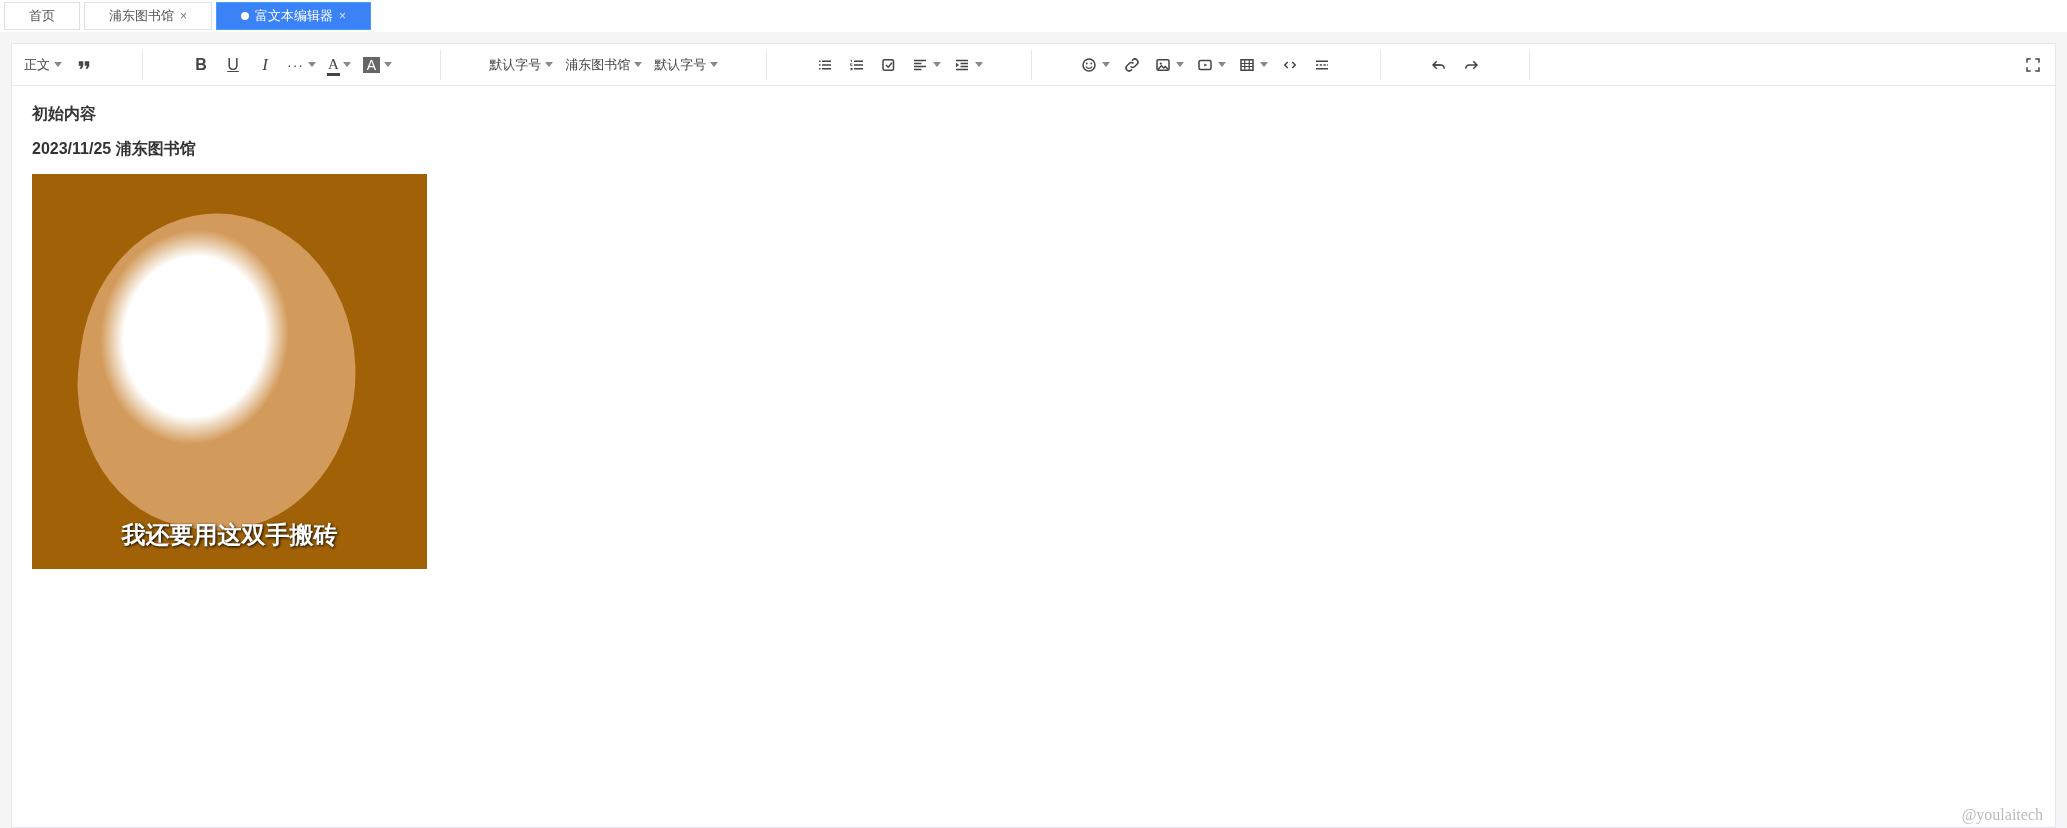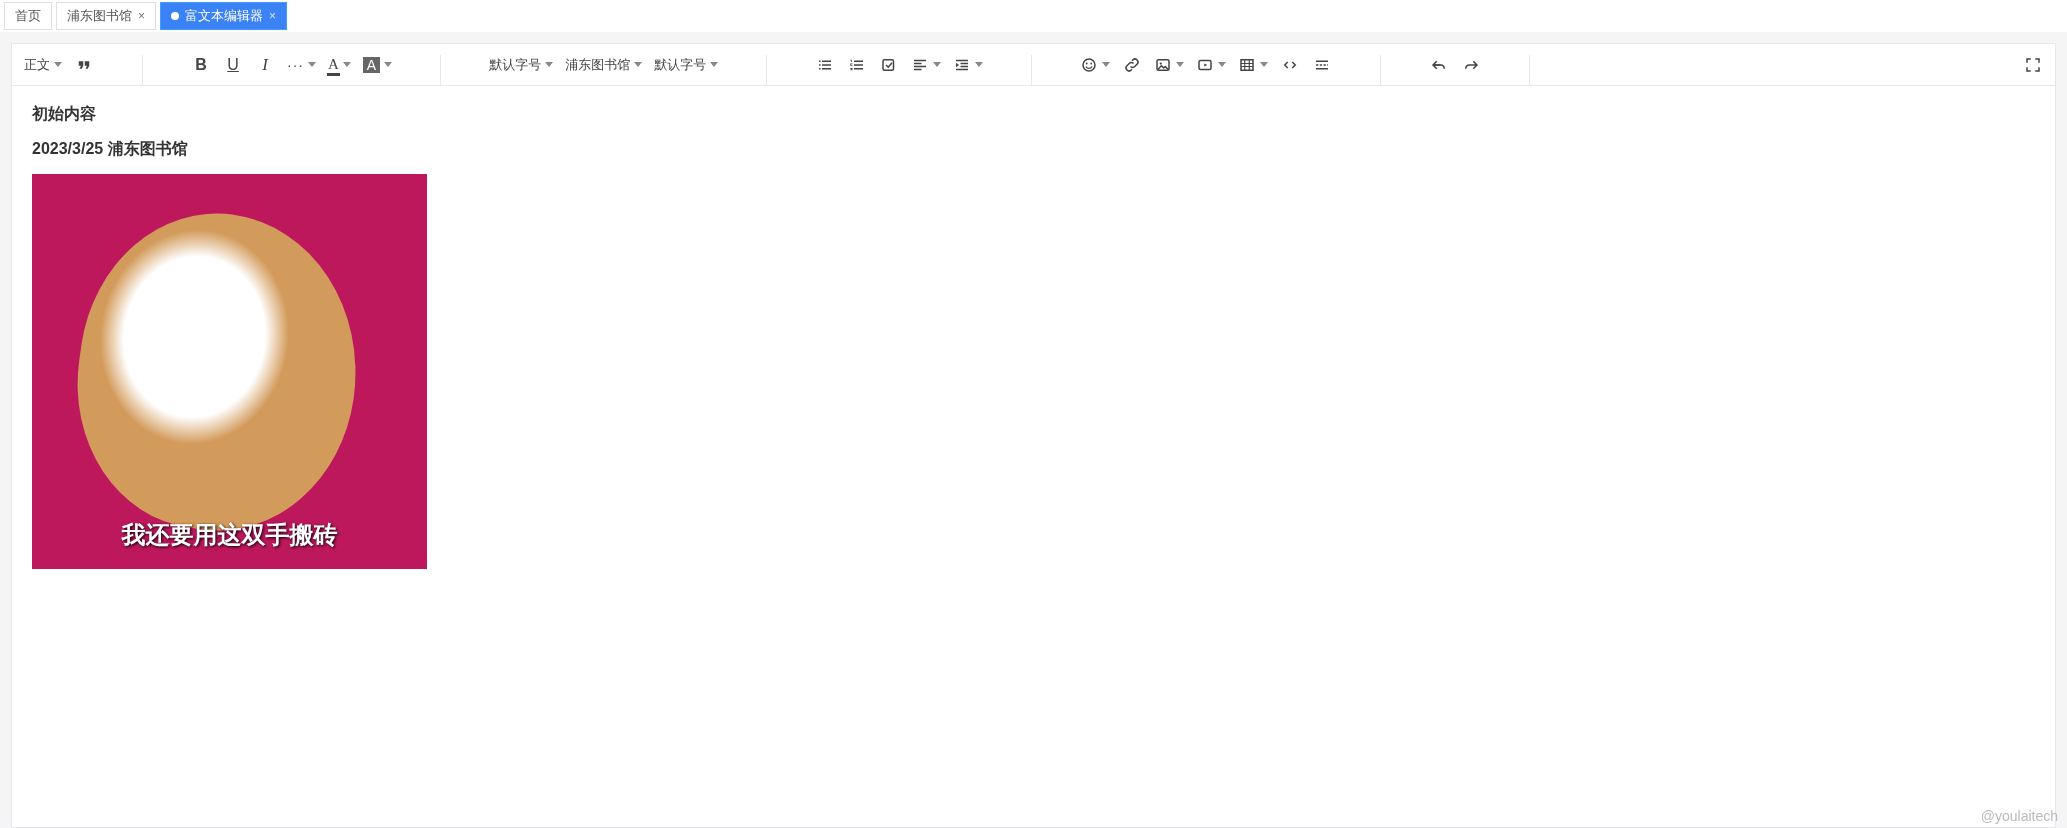--- a/index.html
+++ b/index.html
@@ -20,21 +20,21 @@
 .tabs-bar {
   display: flex;
   align-items: center;
   height: 32px;
   background: #fff;
   padding: 0 4px;
 }
 .tab {
   display: flex;
   align-items: center;
-  padding: 4px 10px;
+  padding: 4px 24px;
   font-size: 13px;
   color: #555;
   border: 1px solid #e0e0e0;
   background: #fff;
   cursor: pointer;
   margin-right: 4px;
 }
 .tab.active {
   background: #3b82f6;
   color: #fff;
@@ -53,21 +53,21 @@
   margin: 11px 11px 0 11px;
   flex: 1;
   display: flex;
   flex-direction: column;
   border: 1px solid #e4e7ed;
   background: #fff;
 }
 
 .toolbar {
   display: flex;
-  align-items: flex-end;
+  align-items: center;
   border-bottom: 1px solid #e4e7ed;
   background: #fff;
   height: 42px;
   padding: 0 6px;
   gap: 38px;
 }
 .tb-group {
   display: flex;
   align-items: center;
   height: 100%;
@@ -104,21 +104,21 @@
   padding: 18px 20px;
   overflow: auto;
   font-size: 16px;
   color: #333;
 }
 .content p { margin-bottom: 14px; font-weight: bold; }
 .img-box {
   width: 395px;
   height: 395px;
   position: relative;
-  background: #be185d;
+  background: #a16207;
   overflow: hidden;
 }
 .img-box .cat {
   position:absolute;
   width: 70%;
   height: 80%;
   left: 12%;
   top: 10%;
   border-radius: 50% 55% 50% 50%;
   background: radial-gradient(ellipse at 40% 40%, #fff 0%, #fff 30%, #d39b5b 40%, #d39b5b 70%);
@@ -131,23 +131,24 @@
   text-align: center;
   color: #fff;
   font-size: 24px;
   font-weight: bold;
   text-shadow: 1px 1px 3px #000;
 }
 
 .watermark {
   position: absolute;
   bottom: 4px;
-  right: 9px;
-  font-size: 14px;
+  right: 24px;
+  font-size: 16px;
   color: #bbb;
+  font-family: Liberation Serif, serif;
 }
 
 .font-color-a {
   position: relative;
   font-size: 15px;
   font-family: serif;
 }
 .font-color-a .bar {
   position: absolute; left: -1px; right: -1px; bottom: -3px; height: 3px; background: #444;
 }
@@ -337,21 +338,21 @@
         <div class="tb-btn">
           <svg viewBox="0 0 24 24">
               <path fill="none" stroke="#444" stroke-width="2" d="M4 9V4h5M20 9V4h-5M4 15v5h5M20 15v5h-5"></path>
             </svg>
         </div>
       </div>
     </div>
 
     <div class="content">
       <p>初始内容</p>
-      <p>2023/3/25  浦东图书馆</p>
+      <p>2023/11/25  浦东图书馆</p>
       <div class="img-box">
         <div class="cat"></div>
         <div class="caption">我还要用这双手搬砖</div>
       </div>
     </div>
   </div>
 
   <div class="watermark">@youlaitech</div>
 </div>
 

